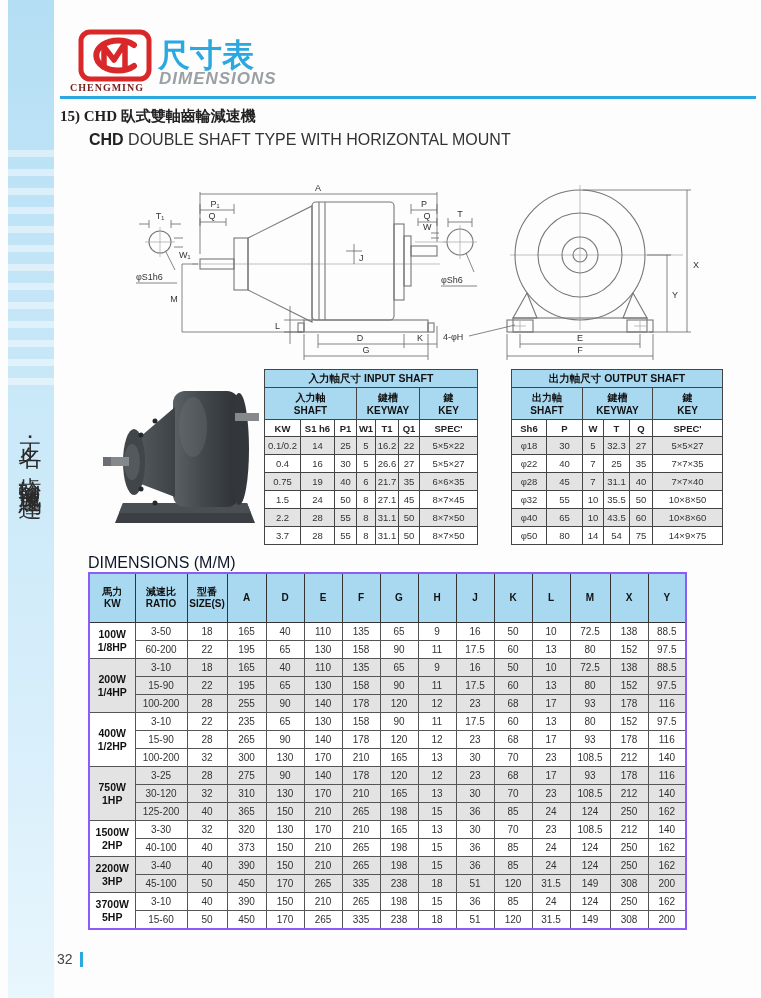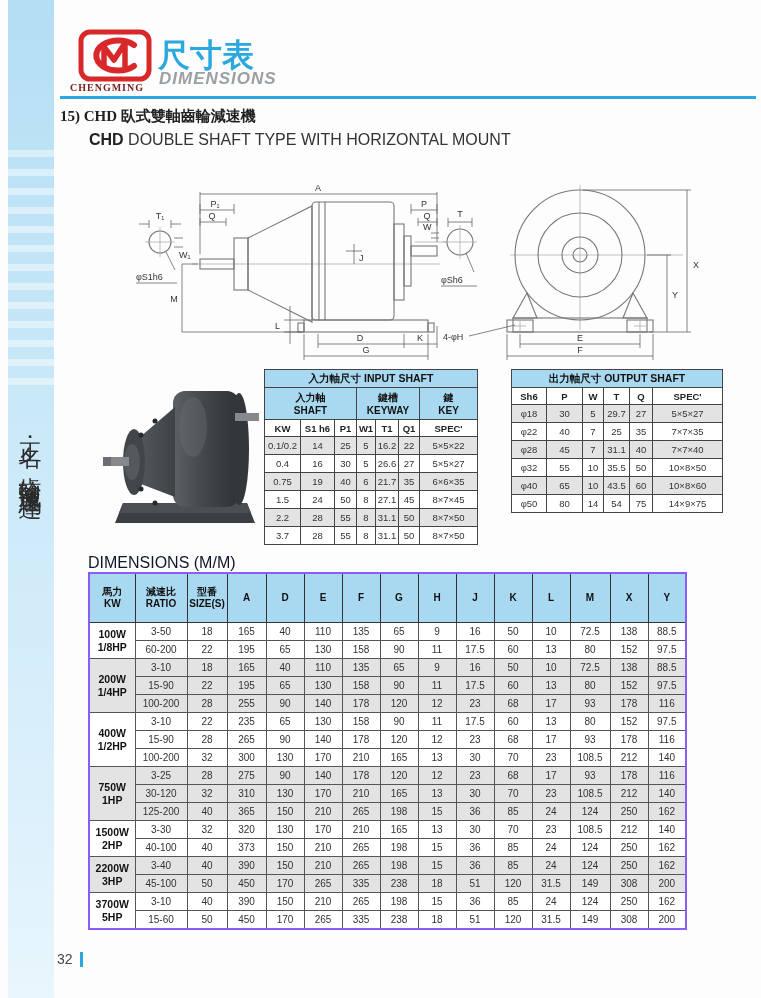--- a/index.html
+++ b/index.html
@@ -345,32 +345,37 @@
           <col style="width:21px">
           <col style="width:26px">
           <col style="width:23px">
           <col style="width:70px">
         </colgroup>
         <tbody>
           <tr>
             <th class="t-title" colspan="6">出力軸尺寸 OUTPUT SHAFT</th>
           </tr>
           <tr>
+            <th class="t-group" colspan="2">出力軸<br>SHAFT</th>
+            <th class="t-group" colspan="3">鍵槽<br>KEYWAY</th>
+            <th class="t-group" colspan="1">鍵<br>KEY</th>
+          </tr>
+          <tr>
             <th class="t-col">Sh6</th>
             <th class="t-col">P</th>
             <th class="t-col">W</th>
             <th class="t-col">T</th>
             <th class="t-col">Q</th>
             <th class="t-col">SPEC'</th>
           </tr>
           <tr class="shade">
             <td>φ18</td>
             <td>30</td>
             <td>5</td>
-            <td>29.7</td>
+            <td>32.3</td>
             <td>27</td>
             <td>5×5×27</td>
           </tr>
           <tr class="">
             <td>φ22</td>
             <td>40</td>
             <td>7</td>
             <td>25</td>
             <td>35</td>
             <td>7×7×35</td>

